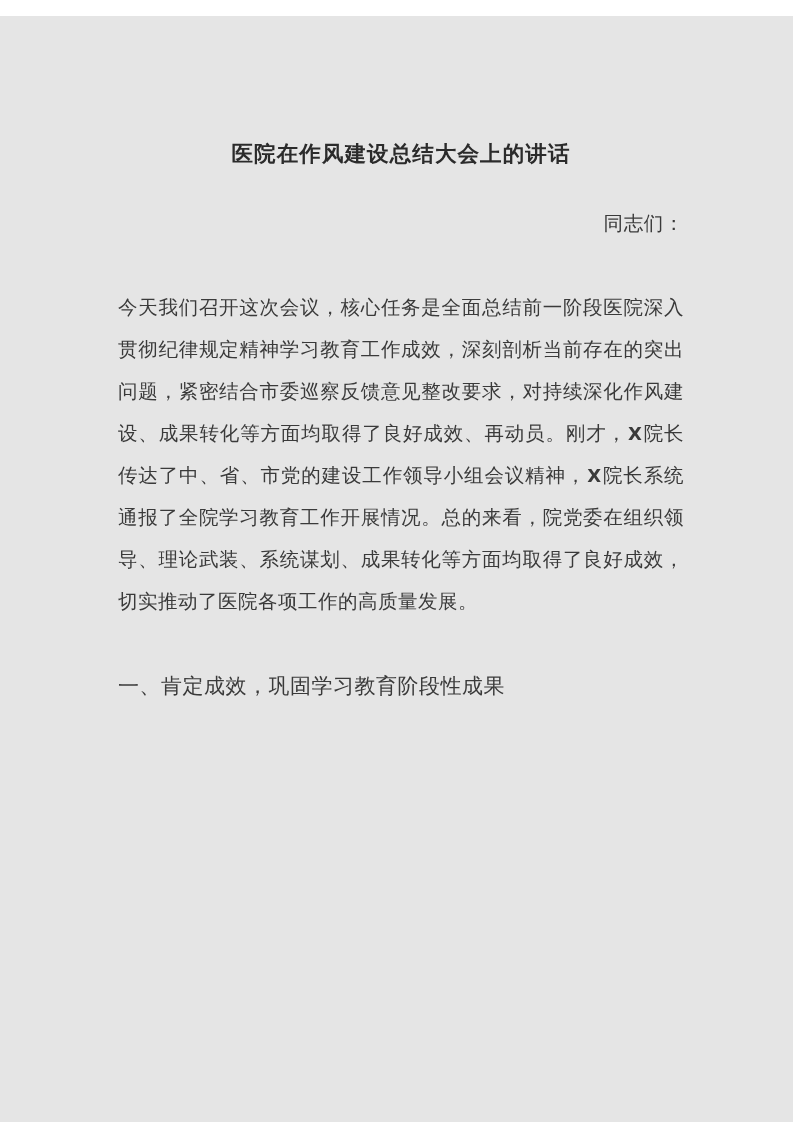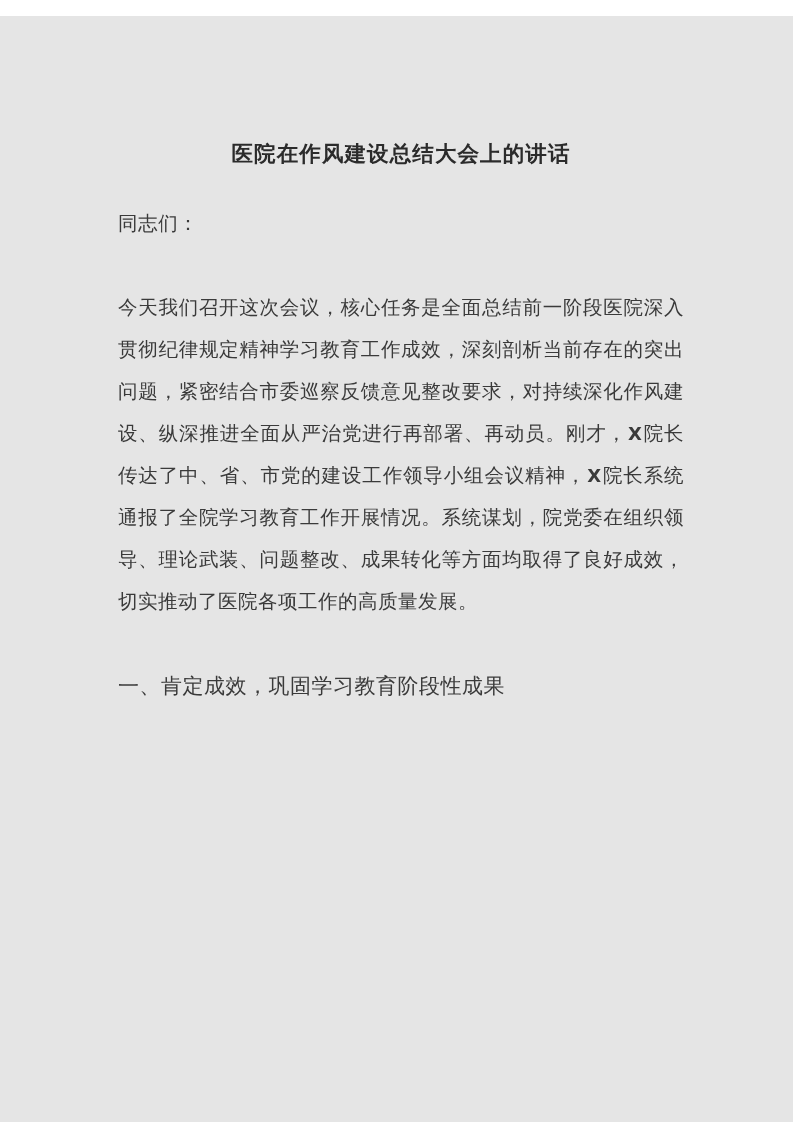--- a/index.html
+++ b/index.html
@@ -43,20 +43,21 @@
 
   .salutation {
     margin: 0;
     padding: 0;
     padding-top: 28px;
     font-size: 19.5px;
     color: #3a3a3a;
     line-height: 42px;
     letter-spacing: 0.6px;
     font-family: "DejaVu Serif", "Liberation Serif", serif;
+    text-align: right;
   }
 
   .para {
     margin: 0;
     padding: 0;
     padding-top: 42px;
     font-size: 19.5px;
     color: #3a3a3a;
     line-height: 42px;
     text-align: justify;
@@ -88,19 +89,19 @@
 </head>
 <body>
 
 <div class="page">
   <div class="doc-body">
 
     <h1 class="doc-title">医院在作风建设总结大会上的讲话</h1>
 
     <p class="salutation">同志们：</p>
 
-    <p class="para"><span>今天我们召开这次会议，核心任务是全面总结前一阶段医院深入贯彻纪律规定精神学习教育工作成效，深刻剖析当前存在的突出问题，紧密结合市委巡察反馈意见整改要求，对持续深化作风建设、纵深推进全面从严治党进行再部署、再动员。刚才，</span><span class="latin-mark">X</span><span>院长传达了中、省、市党的建设工作领导小组会议精神，</span><span class="latin-mark">X</span><span>院长系统通报了全院学习教育工作开展情况。系统谋划，院党委在组织领导、理论武装、问题整改、成果转化等方面均取得了良好成效，切实推动了医院各项工作的高质量发展。</span></p>
+    <p class="para"><span>今天我们召开这次会议，核心任务是全面总结前一阶段医院深入贯彻纪律规定精神学习教育工作成效，深刻剖析当前存在的突出问题，紧密结合市委巡察反馈意见整改要求，对持续深化作风建设、成果转化等方面均取得了良好成效、再动员。刚才，</span><span class="latin-mark">X</span><span>院长传达了中、省、市党的建设工作领导小组会议精神，</span><span class="latin-mark">X</span><span>院长系统通报了全院学习教育工作开展情况。总的来看，院党委在组织领导、理论武装、系统谋划、成果转化等方面均取得了良好成效，切实推动了医院各项工作的高质量发展。</span></p>
 
     <p class="heading">一、肯定成效，巩固学习教育阶段性成果</p>
 
 
   </div>
 </div>
 
 </body></html>

